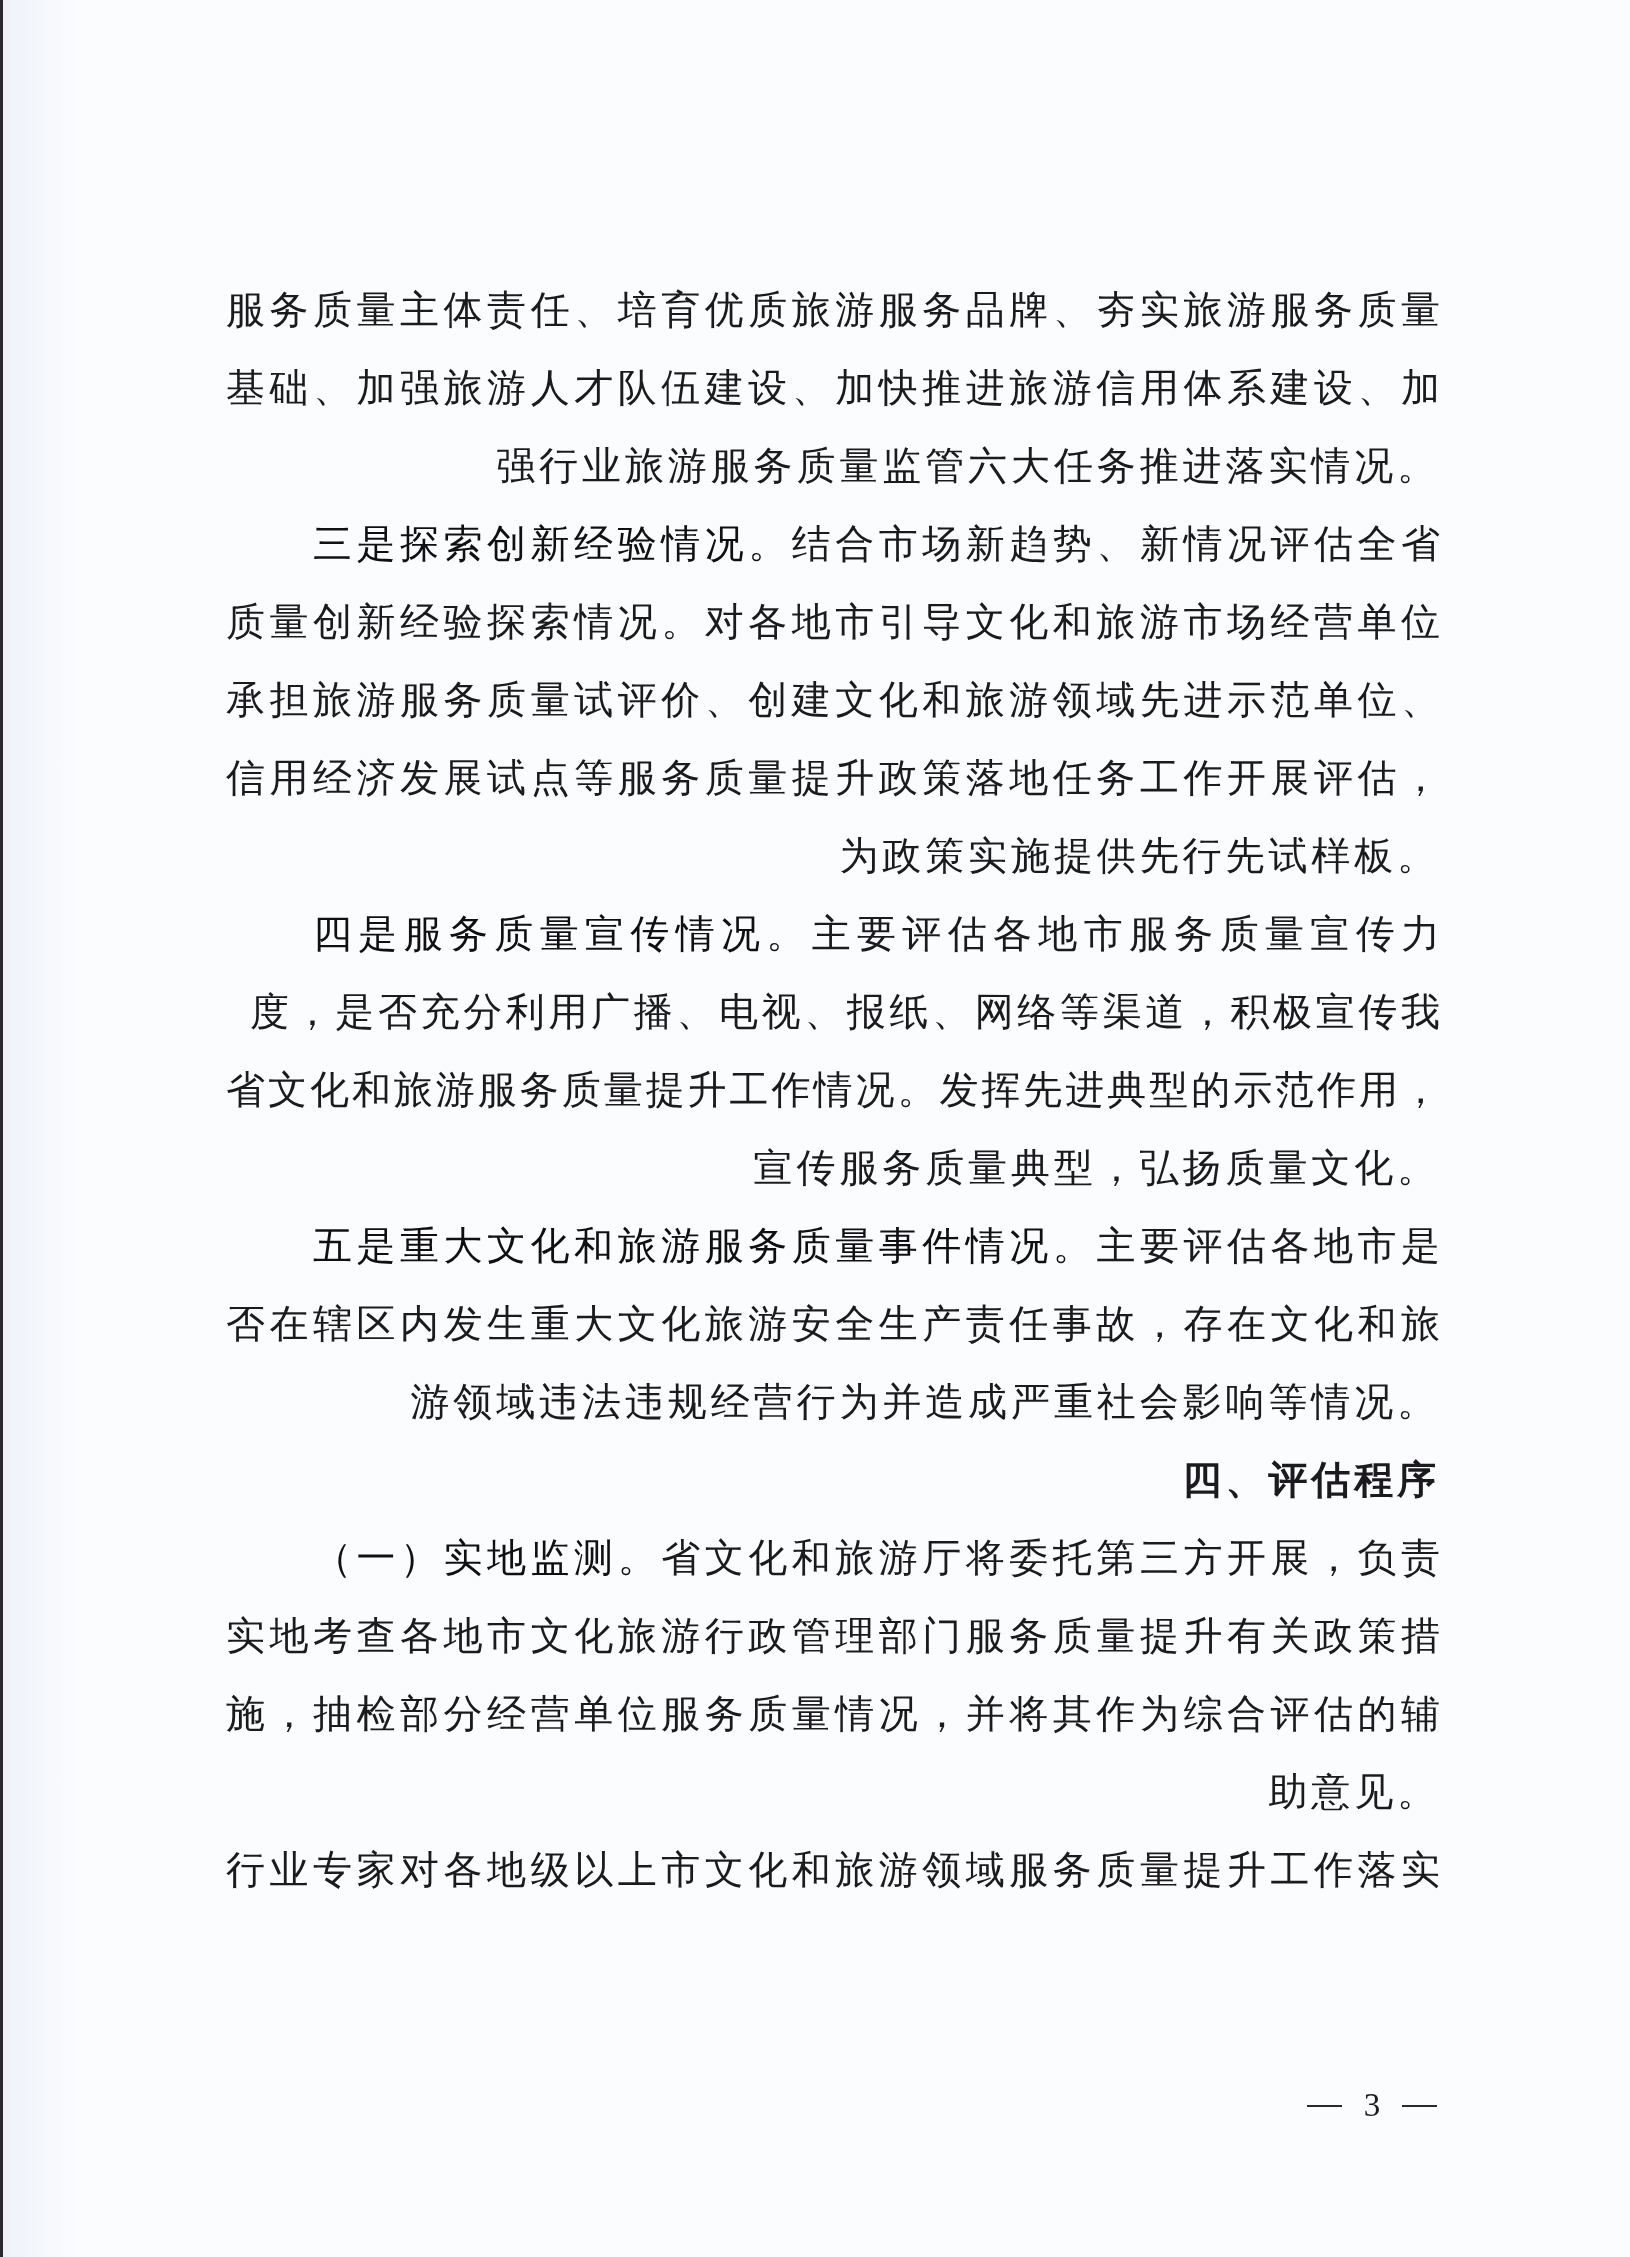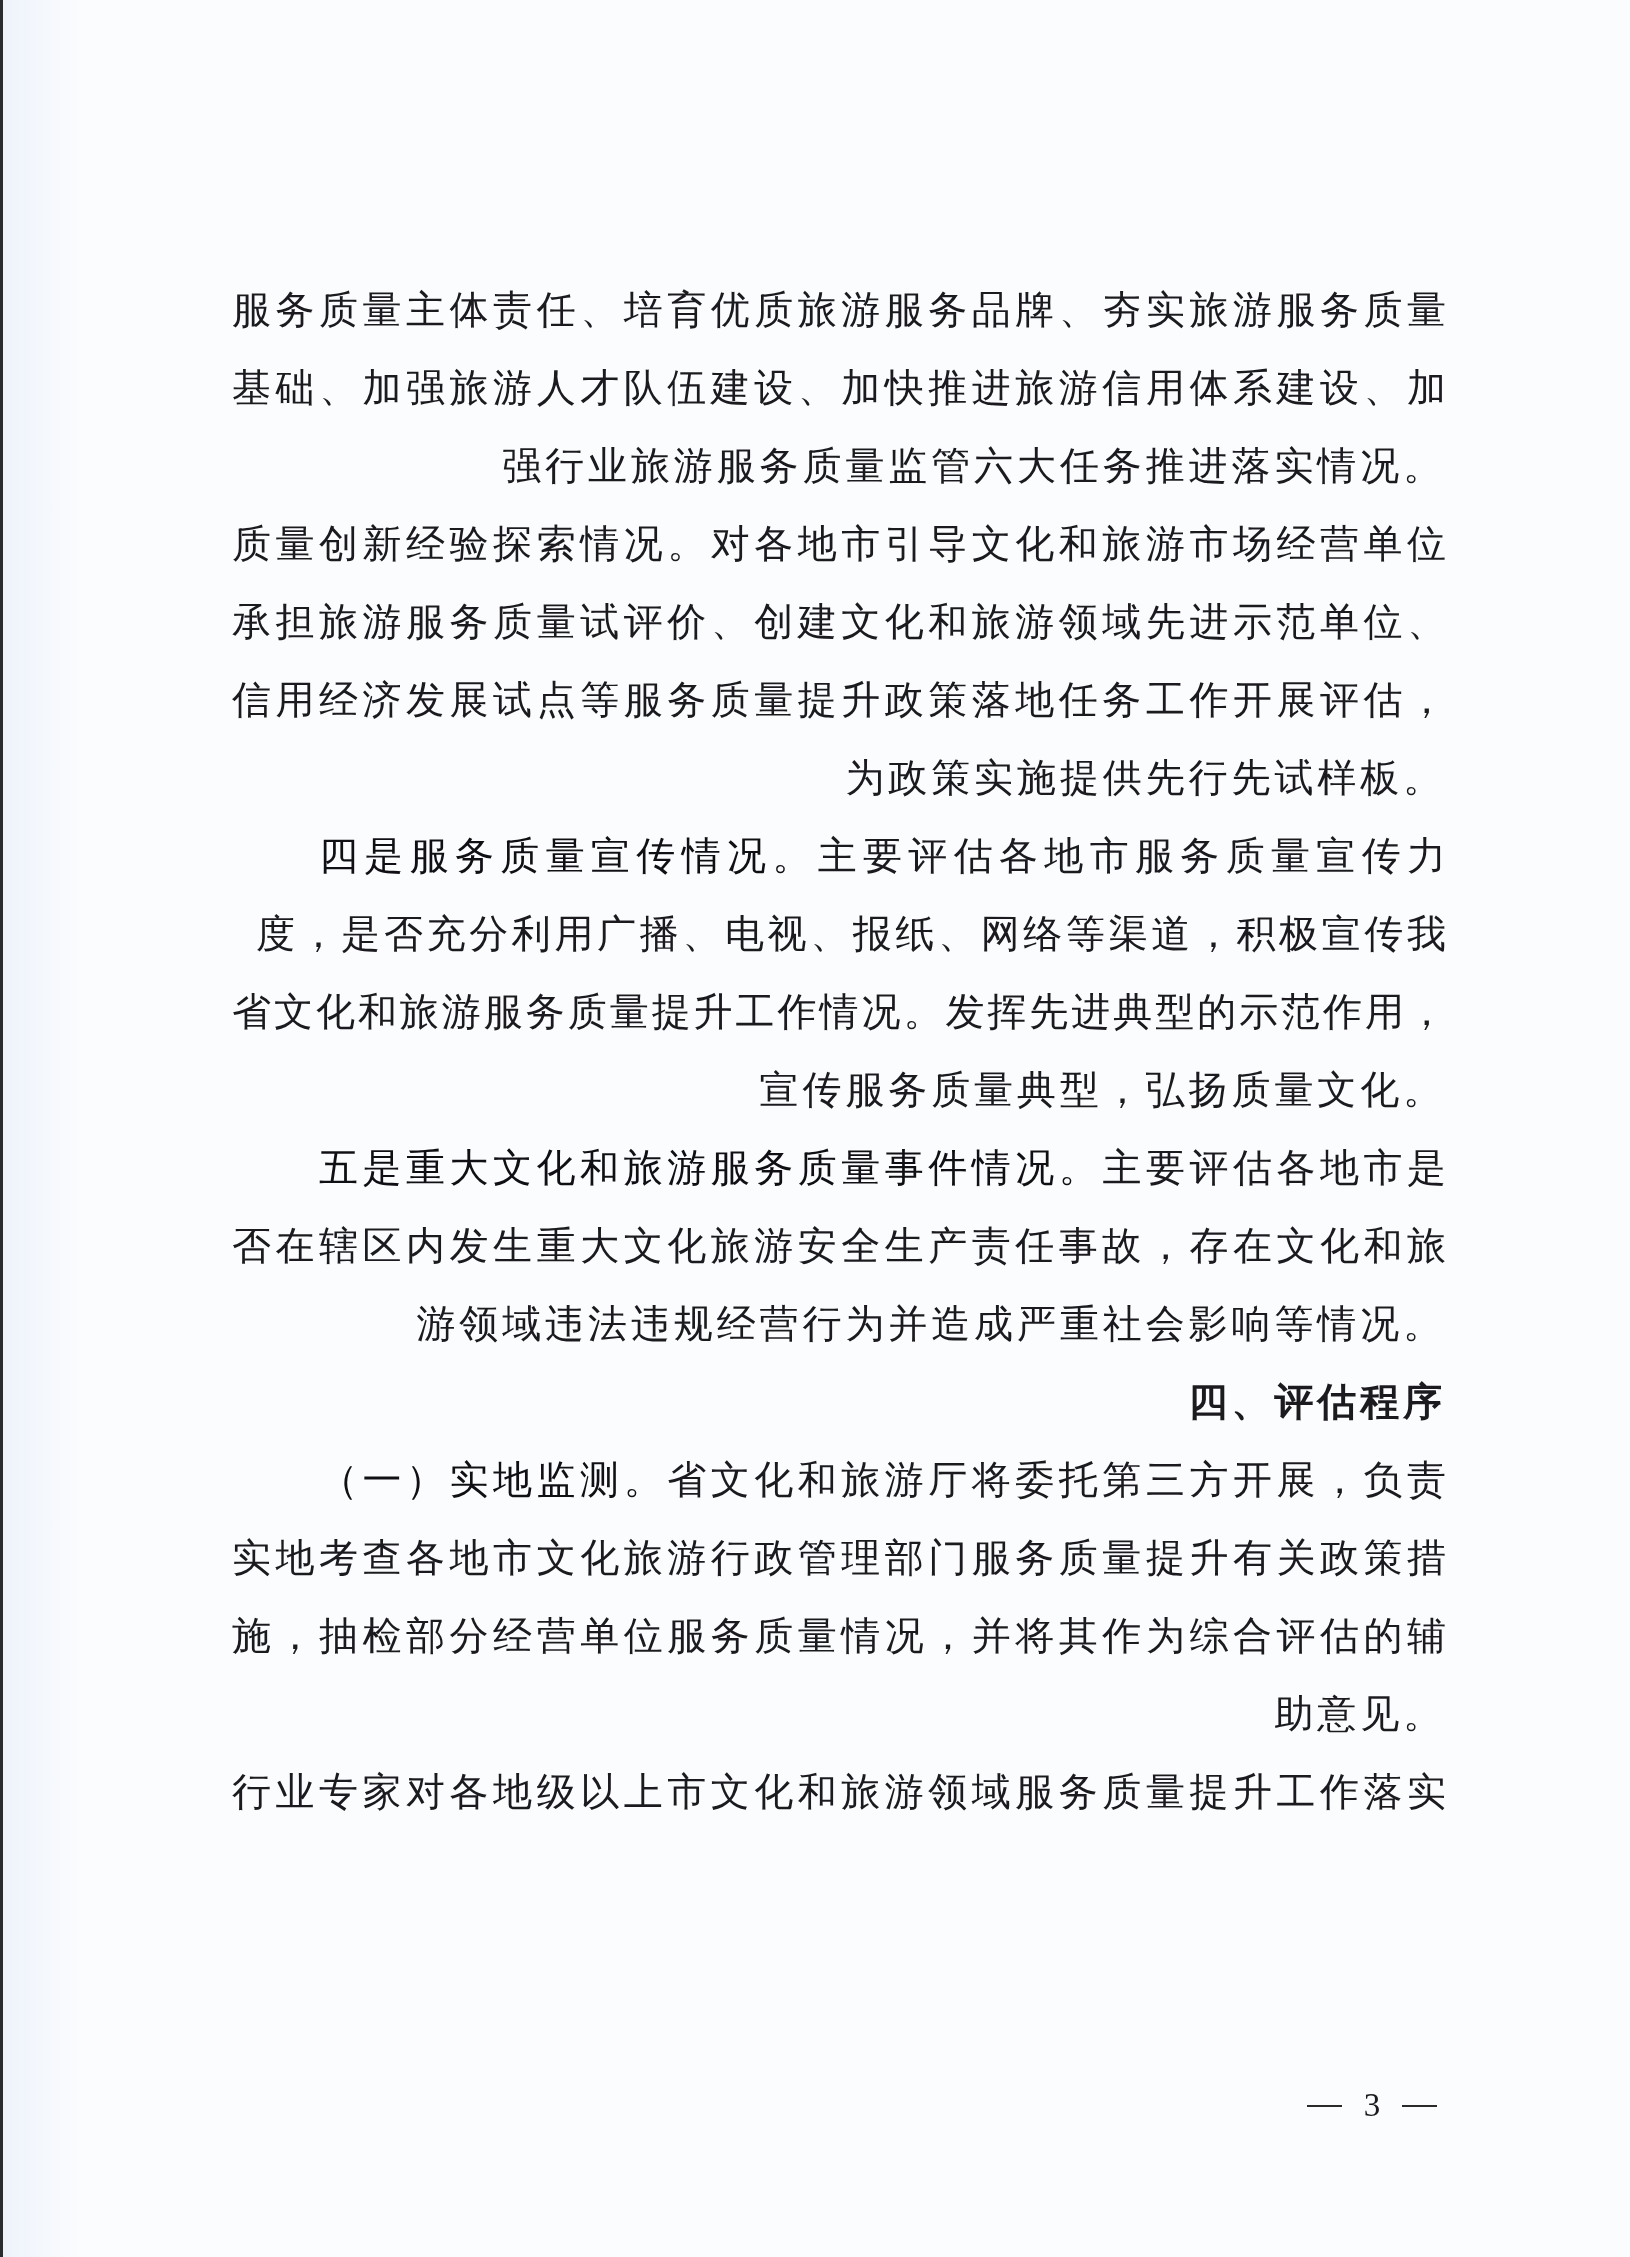--- a/index.html
+++ b/index.html
@@ -22,21 +22,21 @@
     background: #2a2a30;
   }
   .scan-tint {
     position: absolute;
     left: 3px; top: 0;
     width: 79px; height: 2258px;
     background: linear-gradient(to right, #eef3fb, rgba(251,252,254,0));
   }
   .page {
     position: absolute;
-    left: 232px;
+    left: 226px;
     top: 271px;
     width: 1214px;
   }
   .line {
     height: 78px;
     line-height: 78px;
     font-size: 39px;
     white-space: nowrap;
     overflow: visible;
     display: block;
@@ -86,20 +86,21 @@
 
 <div class="scan-edge"></div>
 <div class="scan-tint"></div>
 
 <div class="page">
 
   <div class="line full" style="white-space: normal; word-break: break-all;">服​务​质​量​主​体​责​任​、​培​育​优​质​旅​游​服​务​品​牌​、​夯​实​旅​游​服​务​质​量</div>
   <div class="line full" style="white-space: normal; word-break: break-all;">基​础​、​加​强​旅​游​人​才​队​伍​建​设​、​加​快​推​进​旅​游​信​用​体​系​建​设​、​加</div>
   <div class="line partial">强行业旅游服务质量监管六大任务推进落实情况。</div>
 
+  <div class="line full indent" style="white-space: normal; word-break: break-all;"><span class="kai">三​是​探​索​创​新​经​验​情​况​。</span><span>结​合​市​场​新​趋​势​、​新​情​况​评​估​全​省</span></div>
   <div class="line full" style="white-space: normal; word-break: break-all;">质​量​创​新​经​验​探​索​情​况​。​对​各​地​市​引​导​文​化​和​旅​游​市​场​经​营​单​位</div>
   <div class="line full" style="white-space: normal; word-break: break-all;">承​担​旅​游​服​务​质​量​试​评​价​、​创​建​文​化​和​旅​游​领​域​先​进​示​范​单​位​、</div>
   <div class="line full" style="white-space: normal; word-break: break-all;">信​用​经​济​发​展​试​点​等​服​务​质​量​提​升​政​策​落​地​任​务​工​作​开​展​评​估​，</div>
   <div class="line partial">为政策实施提供先行先试样板。</div>
 
   <div class="line full indent" style="white-space: normal; word-break: break-all;"><span class="kai">四​是​服​务​质​量​宣​传​情​况​。</span><span>主​要​评​估​各​地​市​服​务​质​量​宣​传​力</span></div>
   <div class="line full" style="white-space: normal; word-break: break-all; margin-left: 24px;">度​，​是​否​充​分​利​用​广​播​、​电​视​、​报​纸​、​网​络​等​渠​道​，​积​极​宣​传​我</div>
   <div class="line full" style="white-space: normal; word-break: break-all;">省​文​化​和​旅​游​服​务​质​量​提​升​工​作​情​况​。​发​挥​先​进​典​型​的​示​范​作​用​，</div>
   <div class="line partial">宣传服务质量典型，弘扬质量文化。</div>
 

